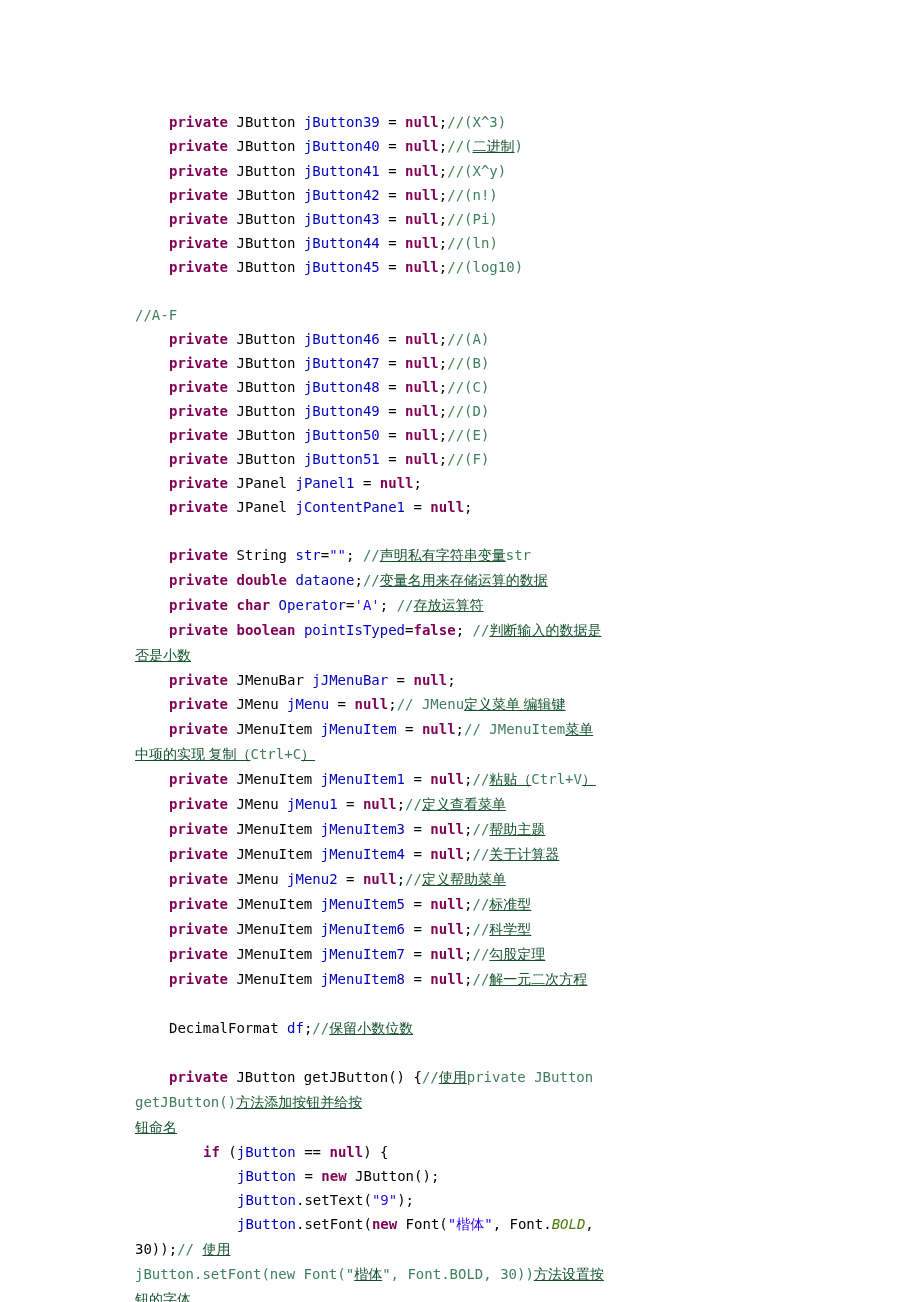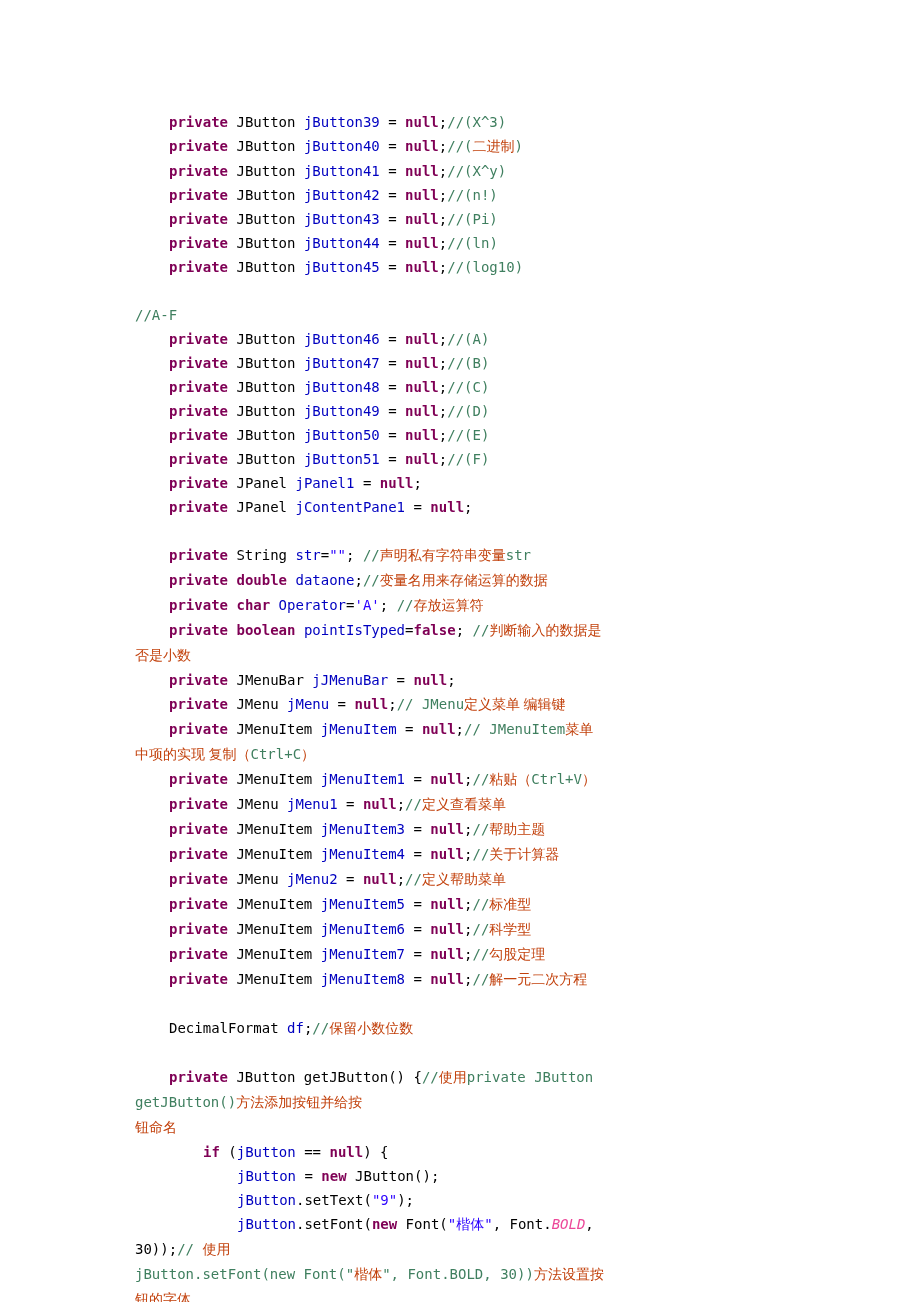--- a/index.html
+++ b/index.html
@@ -14,24 +14,24 @@
   .page {
     width: 740px;
     min-height: 1302px;
     padding: 110px 135px 0 135px;
     box-sizing: border-box;
   }
   .kw { color: #7f0055; font-weight: bold; }
   .fld { color: #0000c0; }
   .str-lit { color: #2a00ff; }
   .cmt { color: #3f7f5f; }
-  .cmt-cn { color: #c2410c; font-family: SimSun, "Songti SC", serif; }
+  .cmt-cn { color: #14532d; font-family: SimSun, "Songti SC", serif; text-decoration: underline; }
   .u { }
   .cls { color: #000; }
-  .static-ref { color: #ec4899; font-style: italic; }
+  .static-ref { color: #4d7c0f; font-style: italic; }
   .ind1 { display: inline-block; width: 34px; }
   .ind2 { display: inline-block; width: 68px; }
   .ind3 { display: inline-block; width: 102px; }
   pre { margin: 0; white-space: pre-wrap; word-break: break-word; }
 </style>
 </head>
 <body>
 
 <div class="page">
   <pre id="code"><div><span class="ind1"></span><span class="kw">private</span> <span class="cls">JButton</span> <span class="fld">jButton39</span> = <span class="kw">null</span>;<span class="cmt">//(X^3)</span></div><div><span class="ind1"></span><span class="kw">private</span> <span class="cls">JButton</span> <span class="fld">jButton40</span> = <span class="kw">null</span>;<span class="cmt">//(</span><span class="cmt-cn">二进制</span><span class="cmt">)</span></div><div><span class="ind1"></span><span class="kw">private</span> <span class="cls">JButton</span> <span class="fld">jButton41</span> = <span class="kw">null</span>;<span class="cmt">//(X^y)</span></div><div><span class="ind1"></span><span class="kw">private</span> <span class="cls">JButton</span> <span class="fld">jButton42</span> = <span class="kw">null</span>;<span class="cmt">//(n!)</span></div><div><span class="ind1"></span><span class="kw">private</span> <span class="cls">JButton</span> <span class="fld">jButton43</span> = <span class="kw">null</span>;<span class="cmt">//(Pi)</span></div><div><span class="ind1"></span><span class="kw">private</span> <span class="cls">JButton</span> <span class="fld">jButton44</span> = <span class="kw">null</span>;<span class="cmt">//(</span><span class="cmt u">ln</span><span class="cmt">)</span></div><div><span class="ind1"></span><span class="kw">private</span> <span class="cls">JButton</span> <span class="fld">jButton45</span> = <span class="kw">null</span>;<span class="cmt">//(log10)</span></div><div>&nbsp;</div><div><span class="cmt">//A-F</span></div><div><span class="ind1"></span><span class="kw">private</span> <span class="cls">JButton</span> <span class="fld">jButton46</span> = <span class="kw">null</span>;<span class="cmt">//(A)</span></div><div><span class="ind1"></span><span class="kw">private</span> <span class="cls">JButton</span> <span class="fld">jButton47</span> = <span class="kw">null</span>;<span class="cmt">//(B)</span></div><div><span class="ind1"></span><span class="kw">private</span> <span class="cls">JButton</span> <span class="fld">jButton48</span> = <span class="kw">null</span>;<span class="cmt">//(C)</span></div><div><span class="ind1"></span><span class="kw">private</span> <span class="cls">JButton</span> <span class="fld">jButton49</span> = <span class="kw">null</span>;<span class="cmt">//(D)</span></div><div><span class="ind1"></span><span class="kw">private</span> <span class="cls">JButton</span> <span class="fld">jButton50</span> = <span class="kw">null</span>;<span class="cmt">//(E)</span></div><div><span class="ind1"></span><span class="kw">private</span> <span class="cls">JButton</span> <span class="fld">jButton51</span> = <span class="kw">null</span>;<span class="cmt">//(F)</span></div><div><span class="ind1"></span><span class="kw">private</span> <span class="cls">JPanel</span> <span class="fld">jPanel1</span> = <span class="kw">null</span>;</div><div><span class="ind1"></span><span class="kw">private</span> <span class="cls">JPanel</span> <span class="fld">jContentPane1</span> = <span class="kw">null</span>;</div><div>&nbsp;</div><div><span class="ind1"></span><span class="kw">private</span> String <span class="fld">str</span>=<span class="str-lit">""</span>; <span class="cmt">//</span><span class="cmt-cn">声明私有字符串变量</span><span class="cmt u">str</span></div><div><span class="ind1"></span><span class="kw">private</span> <span class="kw">double</span> <span class="fld">dataone</span>;<span class="cmt">//</span><span class="cmt-cn">变量名用来存储运算的数据</span></div><div><span class="ind1"></span><span class="kw">private</span> <span class="kw">char</span> <span class="fld">Operator</span>=<span class="str-lit">'A'</span>; <span class="cmt">//</span><span class="cmt-cn">存放运算符</span></div><div><span class="ind1"></span><span class="kw">private</span> <span class="kw">boolean</span> <span class="fld u">pointIsTyped</span>=<span class="kw">false</span>; <span class="cmt">//</span><span class="cmt-cn">判断输入的数据是否是小数</span></div><div><span class="ind1"></span><span class="kw">private</span> <span class="cls">JMenuBar</span> <span class="fld">jJMenuBar</span> = <span class="kw">null</span>;</div><div><span class="ind1"></span><span class="kw">private</span> JMenu <span class="fld">jMenu</span> = <span class="kw">null</span>;<span class="cmt">// JMenu</span><span class="cmt-cn">定义菜单 编辑键</span></div><div><span class="ind1"></span><span class="kw">private</span> JMenuItem <span class="fld">jMenuItem</span> = <span class="kw">null</span>;<span class="cmt">// JMenuItem</span><span class="cmt-cn">菜单中项的实现 复制（</span><span class="cmt u">Ctrl</span><span class="cmt">+C</span><span class="cmt-cn">）</span></div><div><span class="ind1"></span><span class="kw">private</span> JMenuItem <span class="fld">jMenuItem1</span> = <span class="kw">null</span>;<span class="cmt">//</span><span class="cmt-cn">粘贴（</span><span class="cmt u">Ctrl</span><span class="cmt">+V</span><span class="cmt-cn">）</span></div><div><span class="ind1"></span><span class="kw">private</span> JMenu <span class="fld">jMenu1</span> = <span class="kw">null</span>;<span class="cmt">//</span><span class="cmt-cn">定义查看菜单</span></div><div><span class="ind1"></span><span class="kw">private</span> JMenuItem <span class="fld">jMenuItem3</span> = <span class="kw">null</span>;<span class="cmt">//</span><span class="cmt-cn">帮助主题</span></div><div><span class="ind1"></span><span class="kw">private</span> JMenuItem <span class="fld">jMenuItem4</span> = <span class="kw">null</span>;<span class="cmt">//</span><span class="cmt-cn">关于计算器</span></div><div><span class="ind1"></span><span class="kw">private</span> JMenu <span class="fld">jMenu2</span> = <span class="kw">null</span>;<span class="cmt">//</span><span class="cmt-cn">定义帮助菜单</span></div><div><span class="ind1"></span><span class="kw">private</span> JMenuItem <span class="fld">jMenuItem5</span> = <span class="kw">null</span>;<span class="cmt">//</span><span class="cmt-cn">标准型</span></div><div><span class="ind1"></span><span class="kw">private</span> JMenuItem <span class="fld">jMenuItem6</span> = <span class="kw">null</span>;<span class="cmt">//</span><span class="cmt-cn">科学型</span></div><div><span class="ind1"></span><span class="kw">private</span> JMenuItem <span class="fld">jMenuItem7</span> = <span class="kw">null</span>;<span class="cmt">//</span><span class="cmt-cn">勾股定理</span></div><div><span class="ind1"></span><span class="kw">private</span> JMenuItem <span class="fld">jMenuItem8</span> = <span class="kw">null</span>;<span class="cmt">//</span><span class="cmt-cn">解一元二次方程</span></div><div>&nbsp;</div><div><span class="ind1"></span>DecimalFormat <span class="fld">df</span>;<span class="cmt">//</span><span class="cmt-cn">保留小数位数</span></div><div>&nbsp;</div><div><span class="ind1"></span><span class="kw">private</span> JButton getJButton() {<span class="cmt">//</span><span class="cmt-cn">使用</span><span class="cmt">private JButton getJButton()</span><span class="cmt-cn">方法添加按钮并给按</span></div><div><span class="cmt-cn">钮命名</span></div><div><span class="ind2"></span><span class="kw">if</span> (<span class="fld">jButton</span> == <span class="kw">null</span>) {</div><div><span class="ind3"></span><span class="fld">jButton</span> = <span class="kw">new</span> JButton();</div><div><span class="ind3"></span><span class="fld">jButton</span>.setText(<span class="str-lit">"9"</span>);</div><div><span class="ind3"></span><span class="fld">jButton</span>.setFont(<span class="kw">new</span> Font(<span class="str-lit">"</span><span class="str-lit" style="font-family:SimSun,serif">楷体</span><span class="str-lit">"</span>, Font.<span class="static-ref">BOLD</span>, 30));<span class="cmt">// </span><span class="cmt-cn">使用</span></div><div><span class="cmt">jButton.setFont(new Font("</span><span class="cmt-cn">楷体</span><span class="cmt">", Font.BOLD, 30))</span><span class="cmt-cn">方法设置按钮的字体</span></div></pre>

